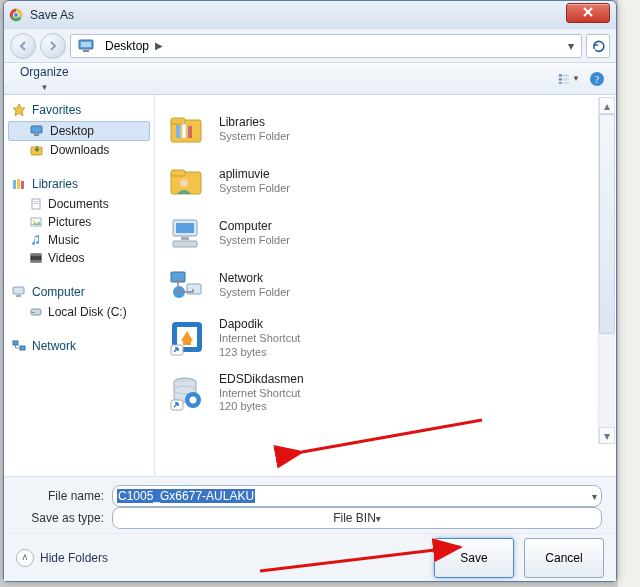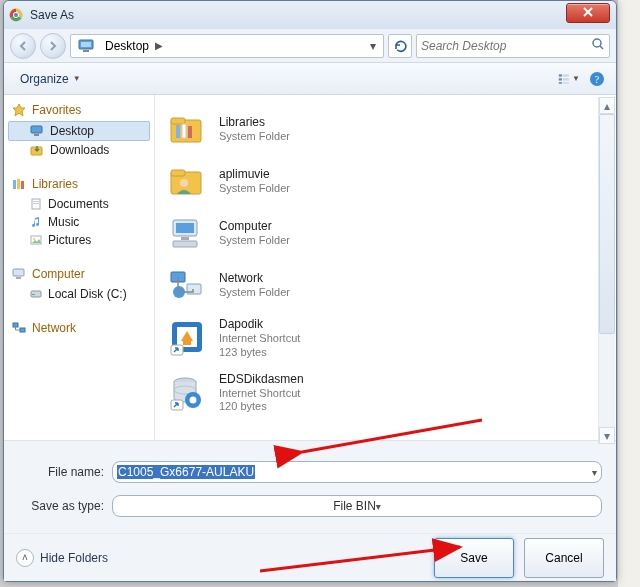--- a/index.html
+++ b/index.html
@@ -40,37 +40,37 @@
   .bc-drop { margin-left:auto; width:16px; text-align:center; color:#555; cursor:pointer; }
   .refresh { width:24px; height:24px; border:1px solid #b8c4d0; background:#fff; display:flex; align-items:center; justify-content:center; color:#2a5aa0; cursor:pointer; border-radius:2px; }
   .searchbox { width:194px; height:24px; border:1px solid #b8c4d0; background:#fff; border-radius:2px; display:flex; align-items:center; padding:0 4px; position:relative; }
   .searchbox input { border:none; outline:none; width:100%; font-style:italic; color:#888; font-size:12px; font-family:inherit; }
   .searchbox .mag { color:#5a7aa0; margin-left:4px; }
   .toolbar {
     height:32px; background:linear-gradient(#f7fafe,#e8eef6);
     display:flex; align-items:center; padding:0 8px; gap:4px;
     border-bottom:1px solid #d0d8e0;
   }
-  .toolbtn { padding:4px 8px; color:#1a3a6a; display:flex; align-items:center; gap:4px; cursor:pointer; border-radius:3px;}
+  .toolbtn { padding:4px 8px; color:#1a3a6a; display:flex; align-items:center; gap:4px; cursor:pointer; border-radius:3px;flex-direction:column;}
   .tool-right{margin-left:auto; display:flex; gap:6px; align-items:center;}
   .iconbtn { width:22px; height:22px; display:flex; align-items:center; justify-content:center; cursor:pointer; }
   .body { flex:1; display:flex; min-height:0; }
   .navpane { width:150px; padding:6px 4px; overflow:hidden; }
   .navgroup { margin-bottom:16px; }
-  .navhdr { display:flex; align-items:center; gap:6px; padding:2px 2px 4px 4px; color:#a16207; font-size:12px;}
+  .navhdr { display:flex; align-items:center; gap:6px; padding:2px 2px 4px 4px; color:#0c4a6e; font-size:12px;}
   .navhdr svg{flex:none;}
   .navitem { display:flex; align-items:center; gap:6px; padding:2px 0 2px 22px; cursor:pointer; color:#222;}
   .navitem.sel { background:#d6e5f5; border:1px solid #a8c4e4; border-radius:2px; padding-left:21px;}
   .content { flex:1; border-left:1px solid #e0e6ee; padding:8px 6px; overflow-y:auto; }
   .fitem { display:flex; align-items:center; gap:10px; padding:6px 4px; }
   .ficon { width:44px; height:40px; display:flex; align-items:center; justify-content:center; }
   .fmeta .name{ color:#222; line-height:1.25;}
   .fmeta .sub { color:#7a7a7a; font-size:11px; line-height:1.25;}
   .filenamebar { padding:8px 14px 4px 0; background:#f1f4f9; border-top:1px solid #dde4ec;}
-  .fnrow { display:flex; align-items:center; margin:12px 0;}
+  .fnrow { display:flex; align-items:center; margin:0 0;}
   .fnlabel { width:108px; text-align:right; padding-right:8px; color:#333;}
   .fninput, .fncombo { flex:1; height:22px; border:1px solid #9fb4cc; border-radius:8px; background:#fff; padding:0 4px; display:flex; align-items:center; position:relative;}
   .fninput .sel{ background:#3a74c4; color:#fff; padding:0 1px;}
   .fncombo { justify-content:center; cursor:pointer; color:#333;}
   .fncombo .dd{ color:#555; font-size:10px;}
   .buttonbar { height:48px; background:#f1f4f9; display:flex; align-items:center; padding:0 12px; border-top:1px solid #e7ecf3;}
   .hidebtn { display:flex; align-items:center; gap:6px; cursor:pointer; color:#2a3a50;}
   .hidebtn .circ{ width:18px; height:18px; border-radius:50%; border:1px solid #aab8c8; display:flex; align-items:center; justify-content:center; font-size:10px; color:#556; background:#fff;}
   .actions{ margin-left:auto; display:flex; gap:10px;}
   .btn { min-width:80px; height:40px; border:1px solid #9aa8b8; border-radius:3px; background:linear-gradient(#fdfefe,#e6ecf4); cursor:pointer; font-family:inherit; font-size:12px;}
@@ -132,29 +132,20 @@
       </span>
       <span class="bc-text">Desktop</span>
       <span class="bc-sep">▶</span>
       <span class="bc-drop">▾</span>
     </div>
     <div class="refresh">
       <svg width="14" height="14" viewBox="0 0 14 14">
           <path d="M3 10 L3 6 L7 6 M3 6 A5 5 0 1 1 4.2 10.8" fill="none" stroke="#2a5aa0" stroke-width="1.6"></path>
         </svg>
     </div>
-    <div class="searchbox">
-      <input placeholder="Search Desktop" style="">
-      <span class="mag">
-        <svg width="14" height="14" viewBox="0 0 14 14">
-            <circle cx="6" cy="6" r="4" fill="none" stroke="#5a7aa0" stroke-width="1.5"></circle>
-            <path d="M9 9 L12 12" stroke="#5a7aa0" stroke-width="1.5"></path>
-          </svg>
-      </span>
-    </div>
   </div>
 
   <div class="toolbar">
     <div class="toolbtn">
       <span>Organize</span>
         <span class="tri">▼</span>
     </div>
     <div class="tool-right">
       <div class="iconbtn">
         <svg width="18" height="16" viewBox="0 0 18 16">
@@ -214,31 +205,39 @@
         <div class="navitem">
           <svg width="12" height="12" viewBox="0 0 12 12">
               <rect x="2" y="1" width="8" height="10" fill="#fff" stroke="#a0b0c0"></rect>
               <rect x="3" y="3" width="6" height="1" fill="#ccd"></rect>
               <rect x="3" y="5" width="6" height="1" fill="#ccd"></rect>
             </svg>
           <span>Documents</span>
         </div>
         <div class="navitem">
           <svg width="12" height="12" viewBox="0 0 12 12">
-              <path d="M5 2 L9 1 L9 8 A1.5 1.5 0 1 1 8 7 L8 3 L5 3.6 L5 9 A1.5 1.5 0 1 1 4 8" fill="#5aa0e0"></path>
-            </svg>
-          <span>Music</span>
-        </div>
-        <div class="navitem">
-          <svg width="12" height="12" viewBox="0 0 12 12">
               <rect x="1" y="2" width="10" height="8" fill="#fff" stroke="#a0b0c0"></rect>
               <circle cx="4" cy="5" r="1" fill="#f2c24a"></circle>
               <path d="M2 9 L5 6 L7 8 L9 5 L11 9 Z" fill="#8ac48a"></path>
             </svg>
           <span>Pictures</span>
+        </div>
+        <div class="navitem">
+          <svg width="12" height="12" viewBox="0 0 12 12">
+              <path d="M5 2 L9 1 L9 8 A1.5 1.5 0 1 1 8 7 L8 3 L5 3.6 L5 9 A1.5 1.5 0 1 1 4 8" fill="#5aa0e0"></path>
+            </svg>
+          <span>Music</span>
+        </div>
+        <div class="navitem">
+          <svg width="12" height="12" viewBox="0 0 12 12">
+              <rect x="1" y="2" width="10" height="8" fill="#444" stroke="#222"></rect>
+              <rect x="1" y="2" width="10" height="2" fill="#777"></rect>
+              <rect x="1" y="8" width="10" height="2" fill="#777"></rect>
+            </svg>
+          <span>Videos</span>
         </div>
       </div>
 
       <div class="navgroup">
         <div class="navhdr">
           <svg width="14" height="12" viewBox="0 0 14 12">
               <rect x="1" y="1" width="11" height="7" rx="1" fill="#d8e4f2" stroke="#8aa0b8"></rect>
               <rect x="4" y="9" width="5" height="2" fill="#aab"></rect>
             </svg>
           <span>Computer</span>

